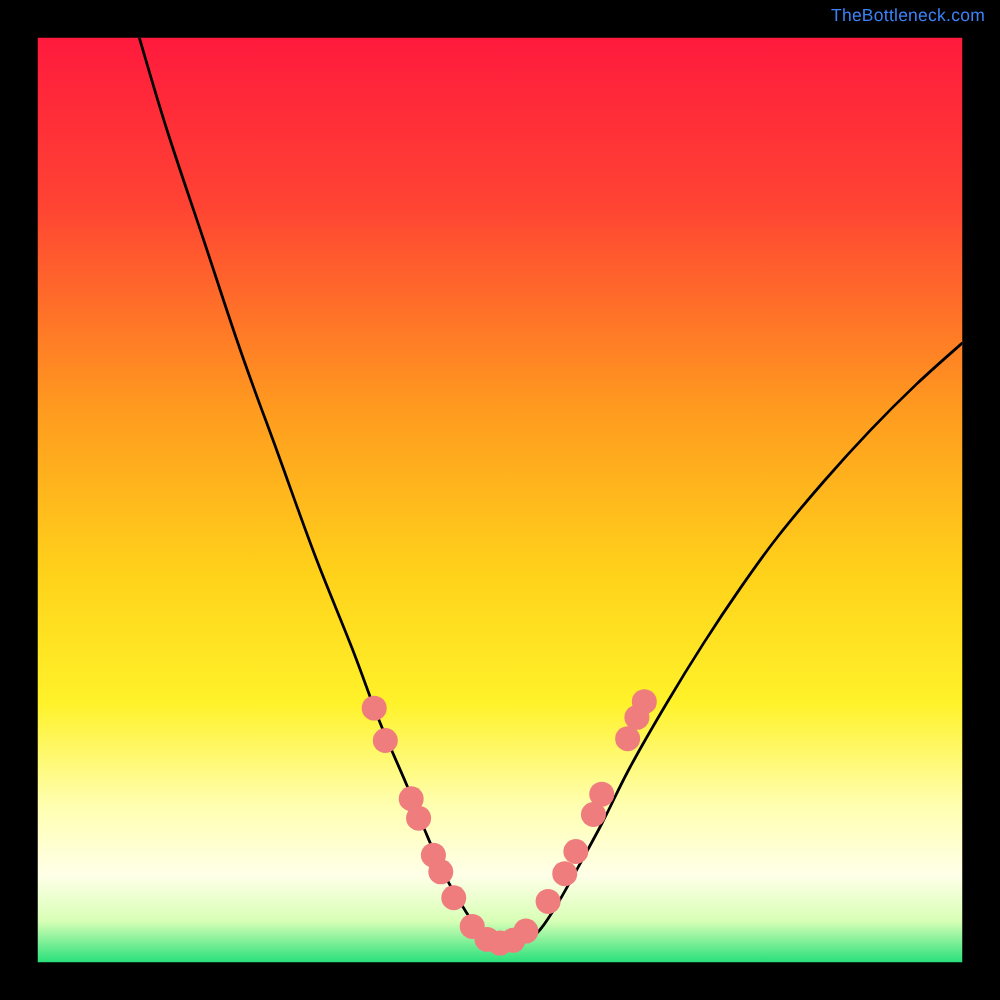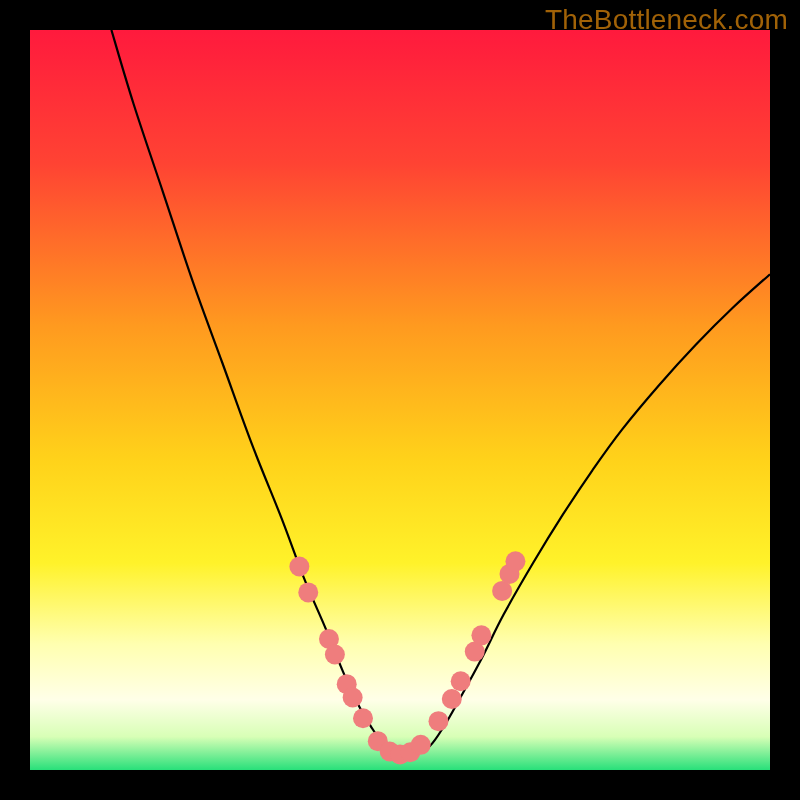--- a/index.html
+++ b/index.html
@@ -21,22 +21,22 @@
     position: absolute;
     left: 30px;
     top: 30px;
     width: 740px;
     height: 740px;
   }
   .watermark {
     position: absolute;
     top: 4px;
     right: 12px;
-    color: #a16207;
-    font-size: 28px;
+    color: #3b82f6;
+    font-size: 14px;
     font-weight: 500;
     letter-spacing: 0.2px;
     user-select: none;
   }
   svg { display: block; }
 </style>
 </head>
 <body>
 
 <div class="frame">

